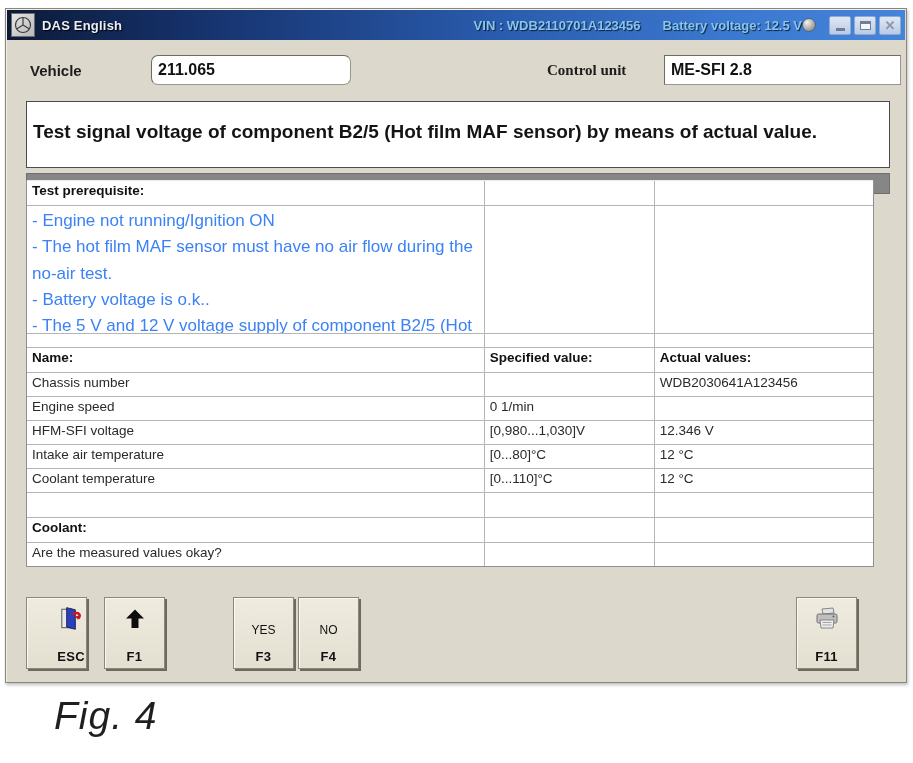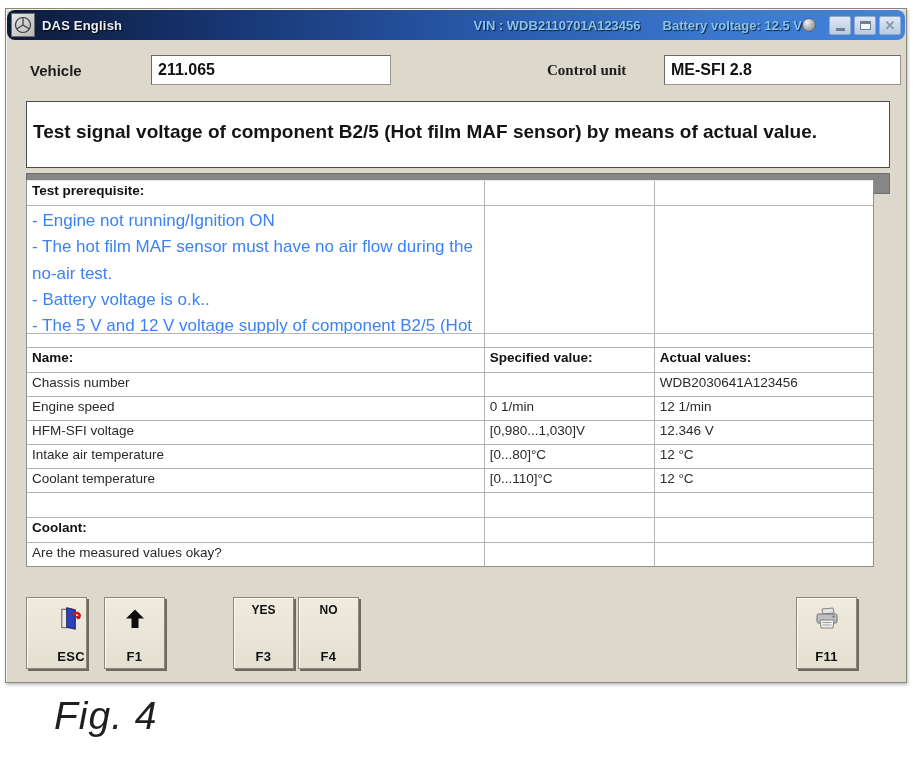--- a/index.html
+++ b/index.html
@@ -12,21 +12,21 @@
     position:absolute; left:5px; top:8px; width:902px; height:675px;
     background:#dcd8cb;
     border:1px solid #8a867c;
     box-shadow: inset 1px 1px 0 #f2efe7, 1px 2px 3px rgba(0,0,0,.25);
   }
 
   
   .titlebar {
     position:absolute; left:1px; top:1px; right:1px; height:30px;
     background:linear-gradient(to right, #0c1a38 0%, #16336e 22%, #2a5cae 55%, #3b78cf 80%, #4484da 100%);
-    display:flex; align-items:center; padding:0 4px; color:#e9eef8;border-radius:8px;
+    display:flex; align-items:center; padding:0 4px; color:#e9eef8;
   }
   .logo-box {
     width:24px; height:24px; background:linear-gradient(135deg,#e6e6e6,#b8b8b8);
     border:1px solid #6b6b6b; display:flex; align-items:center; justify-content:center;
     margin-right:7px; flex:0 0 auto;
   }
   .title-text { font-size:13px; font-weight:bold; letter-spacing:.2px; text-shadow:1px 1px 1px #000; }
   .titlebar-spacer { flex:1; }
   .tb-info { font-size:13px; font-weight:bold; color:#86c4f2; text-shadow:1px 1px 1px #123; margin-right:22px; white-space:nowrap; }
   .tb-info.batt { margin-right:0; }
@@ -49,21 +49,21 @@
   
   .field-label { position:absolute; font-size:15px; font-weight:bold; color:#1c1c1c; }
   .lbl-vehicle { left:24px; top:53px; }
   .lbl-cu { left:541px; top:53px;font-family:Liberation Serif, serif; }
   .das-input {
     position:absolute; height:30px; background:#ffffff;
     border:1px solid #9b968a; border-top:1px solid #6f6a5e; border-left:1px solid #6f6a5e;
     font-family:"Liberation Sans", sans-serif; font-size:16px; font-weight:bold; color:#111;
     padding:2px 6px; outline:none;
   }
-  .inp-vehicle { left:145px; top:46px; width:240px; }
+  .inp-vehicle { left:145px; top:46px; width:200px;border-radius:7px; }
   .inp-cu { left:658px; top:46px; width:237px; }
 
   
   .instruction-box {
     position:absolute; left:20px; top:92px; width:864px; height:67px;
     background:#ffffff; border:1px solid #4c4c4c;
     font-size:19px; font-weight:bold; color:#141414; line-height:1.3;
     padding:18px 6px;
   }
 
@@ -92,21 +92,21 @@
   .fkey-bar { position:absolute; left:0; top:588px; width:100%; height:80px; }
   .fkey {
     position:absolute; top:0; width:61px; height:72px;
     background:linear-gradient(180deg,#efecdf,#e3dfd1);
     border:1px solid #8c8879;
     box-shadow: 2px 2px 0 #6e6a5e, inset 1px 1px 0 #fbf9f2;
     display:flex; flex-direction:column; align-items:center; justify-content:space-between;
     padding:5px 3px 4px 3px; cursor:default;
   }
   .fkey .keycap { font-size:13px; font-weight:bold; color:#111; letter-spacing:.3px; }
-  .fkey .toplabel { font-size:12px; font-weight:bold; color:#111; }
+  .fkey .toplabel { font-size:12px; font-weight:normal; color:#111;margin-top:20px; }
   .fkey-esc { left:20px;padding-left:32px; } .fkey-f1 { left:98px; } .fkey-f3 { left:227px; }
   .fkey-f4 { left:292px; } .fkey-f11 { left:790px; }
   .fkey .iconwrap { height:32px; display:flex; align-items:center; justify-content:center; }
 
   
   .fig-caption {
     position:absolute; left:54px; top:694px;
     font-size:39px; font-style:italic; color:#1f1f1f; letter-spacing:1px;
   }
 </style>
@@ -175,21 +175,20 @@
         <div class="t-cell c-act bold">Actual values:</div>
       </div>
       <div class="t-row h24">
         <div class="t-cell c-name">Chassis number</div>
         <div class="t-cell c-spec"></div>
         <div class="t-cell c-act">WDB2030641A123456</div>
       </div>
       <div class="t-row h24">
         <div class="t-cell c-name">Engine speed</div>
         <div class="t-cell c-spec">0 1/min</div>
-        <div class="t-cell c-act">12 1/min</div>
       </div>
       <div class="t-row h24">
         <div class="t-cell c-name">HFM-SFI voltage</div>
         <div class="t-cell c-spec">[0,980...1,030]V</div>
         <div class="t-cell c-act">12.346 V</div>
       </div>
       <div class="t-row h24">
         <div class="t-cell c-name">Intake air temperature</div>
         <div class="t-cell c-spec">[0...80]°C</div>
         <div class="t-cell c-act">12 °C</div>

